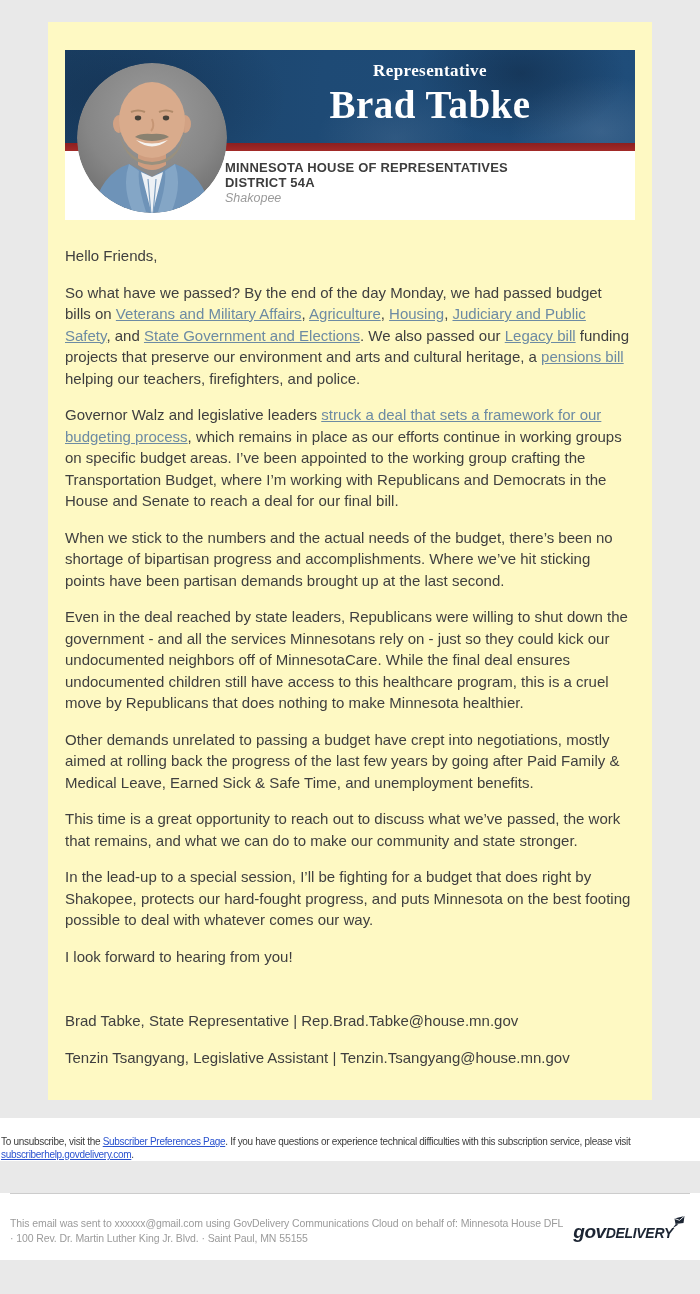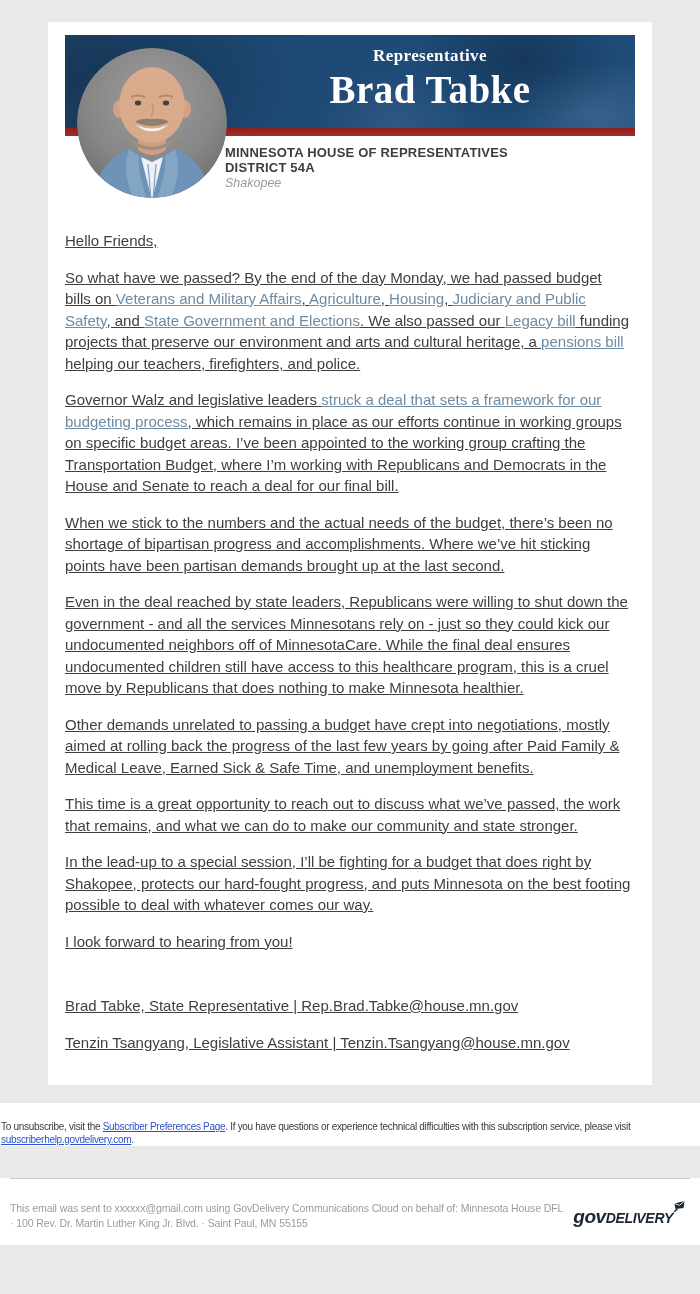--- a/index.html
+++ b/index.html
@@ -8,22 +8,22 @@
     width: 700px;
     background: #e9e9e9;
     font-family: "Liberation Sans", sans-serif;
     -webkit-font-smoothing: antialiased;
   }
 
   
   .card {
     width: 604px;
     margin: 22px auto 0 auto;
-    background: #ffffff;
-    padding: 13px 17px 32px 17px;
+    background: #fef9c3;
+    padding: 28px 17px 32px 17px;
   }
 
   
   .header { position: relative; height: 170px; }
   .banner {
     height: 93px;
     background:
       radial-gradient(ellipse 150px 95px at 80% 25%, rgba(8,22,42,.38), rgba(8,22,42,0) 70%),
       radial-gradient(ellipse 130px 80px at 94% 88%, rgba(160,180,205,.20), rgba(160,180,205,0) 70%),
       radial-gradient(ellipse 110px 70px at 58% 95%, rgba(150,170,195,.14), rgba(150,170,195,0) 72%),
@@ -63,21 +63,21 @@
     overflow: hidden;
   }
 
   
   .body-copy {
     margin-top: 25px;
     font-size: 15px;
     line-height: 21.5px;
     color: #3f3f3f;
   }
-  .body-copy p { margin: 0 4px 15px 0; text-decoration: underline; }
+  .body-copy p { margin: 0 4px 15px 0; }
   .body-copy a {
     color: #6d8ba3;
     text-decoration: underline;
     text-align: center;
   }
   p.sig1 { margin-top: 43px; }
   p.sig2 { margin-top: 7px; margin-bottom: 0; }
 
   
   .unsub {

